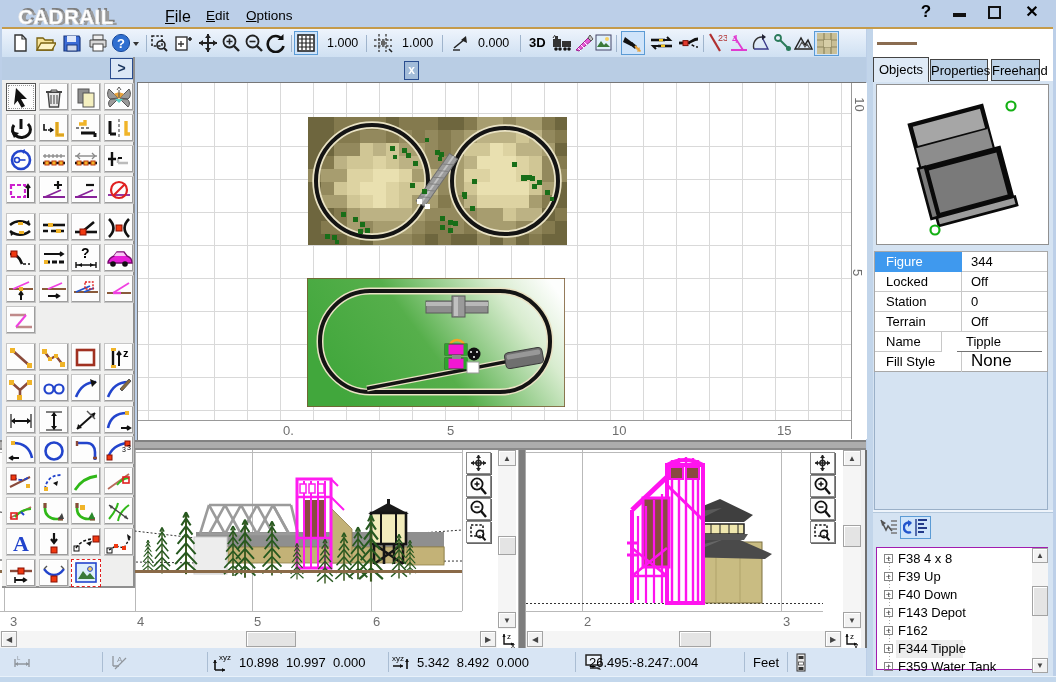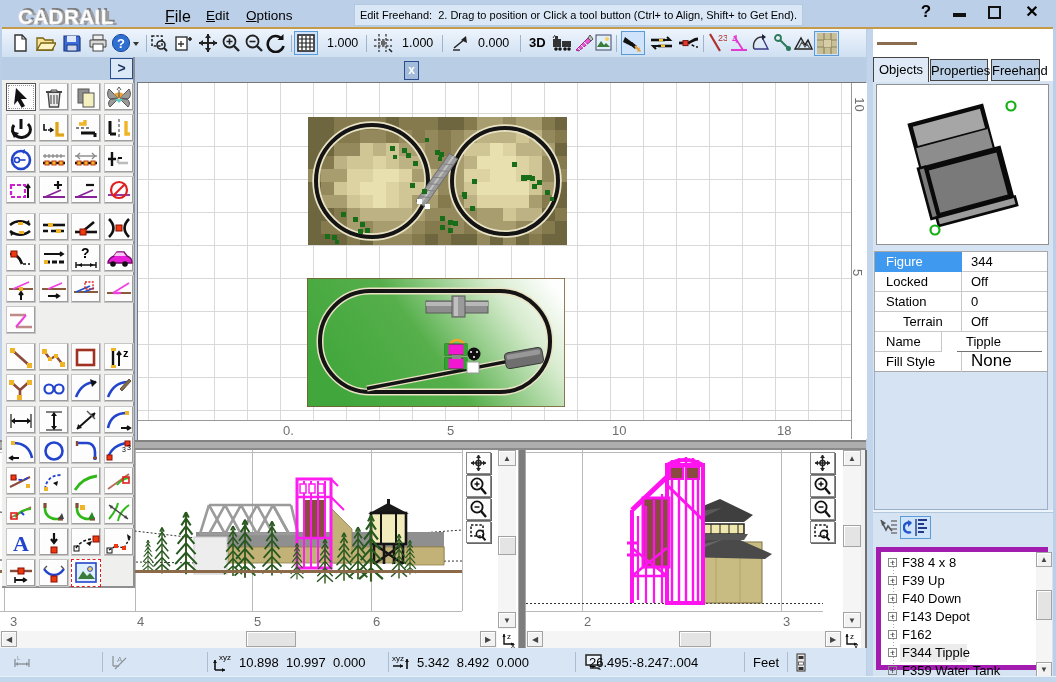--- a/index.html
+++ b/index.html
@@ -22,21 +22,20 @@
   <svg class="abs" style="left:17px;top:3px" width="135" height="24" viewBox="0 0 135 24">
     <g font-family="Liberation Sans, sans-serif" font-weight="bold" font-size="20.5">
       <text x="3" y="19" fill="#7e7e7e" style="letter-spacing:0.5px">CADRAIL</text>
       <text x="5" y="22" fill="#9a9a9a" style="letter-spacing:0.5px">CADRAIL</text>
       <text x="1" y="21" fill="#ffffff" stroke="#e8e8e8" stroke-width="0.6" style="letter-spacing:0.5px">CADRAIL</text>
     </g>
   </svg>
   <div class="abs" style="left:165px;top:8px;font-size:16px"><span style="text-decoration:underline">F</span>ile</div>
   <div class="abs" style="left:206px;top:8px;font-size:13.5px"><span style="text-decoration:underline">E</span>dit</div>
   <div class="abs" style="left:246px;top:8px;font-size:13.5px"><span style="text-decoration:underline">O</span>ptions</div>
-  <div class="abs" style="left:354px;top:4px;width:449px;height:22px;background:#d9e7f7;border:1px solid #b4c8de;text-align:center;font-size:11px;line-height:20px;color:#000">Edit Freehand:&nbsp; 2. Drag to position or Click a tool button (Ctrl+ to Align, Shift+ to Get End).</div>
   <div class="abs" style="left:915px;top:2px;width:22px;height:22px;font-size:17px;font-weight:bold;text-align:center">?</div>
   <div class="abs" style="left:953px;top:13px;width:13px;height:4px;background:#111"></div>
   <div class="abs" style="left:988px;top:6px;width:13px;height:13px;border:2px solid #111"></div>
   <div class="abs" style="left:1021px;top:2px;width:22px;height:22px;font-size:16px;font-weight:bold;text-align:center">✕</div>
 </div>
 <div class="abs" style="left:2px;top:27px;width:1051px;height:2px;background:#c59b4a"></div>
 
 <div class="abs" id="toolbar" style="left:2px;top:29px;width:864px;height:28px;background:linear-gradient(#eef4fc,#cfe0f2);">
   <svg class="abs" style="left:9px;top:5px" width="18" height="18" viewBox="0 0 18 18">
       <path d="M4 1h7l4 4v12H4z" fill="#fff" stroke="#333" stroke-width="1.4"></path>
@@ -499,21 +498,21 @@
     <rect x="138" y="80" width="3.5" height="11" fill="#2ca62c"></rect>
       <rect x="156.5" y="80" width="3.5" height="11" fill="#2ca62c"></rect>
     <rect x="145" y="77" width="9" height="4" fill="#8a8a8a"></rect>
     <rect x="160" y="84" width="12" height="11" fill="#fff" stroke="#999"></rect>
   </svg>
 
   <div class="abs" style="left:0;top:337px;width:713px;height:19px;background:#fff;border-top:1px solid #999;">
     <div class="rlab" style="left:145px;top:2px">0.</div>
     <div class="rlab" style="left:309px;top:2px">5</div>
     <div class="rlab" style="left:474px;top:2px">10</div>
-    <div class="rlab" style="left:639px;top:2px">18</div>
+    <div class="rlab" style="left:639px;top:2px">15</div>
   </div>
 
   <div class="abs" style="left:713px;top:0;width:16px;height:356px;background:#fff;border-left:1px solid #999;">
     <div class="rlab" style="left:0px;top:14px;transform:rotate(90deg)">10</div>
     <div class="rlab" style="left:2px;top:182px;transform:rotate(90deg)">5</div>
   </div>
 </div>
 
 <div class="abs" style="left:0;top:440px;width:866px;height:10px;background:#adadad;border-top:2px solid #828282;border-bottom:2px solid #8a8a8a"></div>
 
@@ -765,21 +764,21 @@
   </div>
 
   <div class="abs" style="left:7px;top:222px;width:174px;height:259px;border:1px solid #9ab0c8;background:#d5e3f2"></div>
   <div class="abs" id="ptable" style="left:7px;top:222px;width:174px;height:121px;background:#fff;border:1px solid #a8a8a8;font-size:13px">
     <div class="abs" style="left:0;top:0;width:87px;height:20px;background:#3f99ee;color:#fff;line-height:19px;padding-left:11px">Figure</div>
     <div class="abs" style="left:87px;top:0;width:85px;height:20px;line-height:19px;padding-left:9px;border-bottom:1px solid #c8c8c8">344</div>
     <div class="abs" style="left:0;top:20px;width:87px;height:20px;line-height:19px;padding-left:11px;border-bottom:1px solid #c8c8c8;border-right:1px solid #c8c8c8">Locked</div>
     <div class="abs" style="left:87px;top:20px;width:85px;height:20px;line-height:19px;padding-left:9px;border-bottom:1px solid #c8c8c8">Off</div>
     <div class="abs" style="left:0;top:40px;width:87px;height:20px;line-height:19px;padding-left:11px;border-bottom:1px solid #c8c8c8;border-right:1px solid #c8c8c8">Station</div>
     <div class="abs" style="left:87px;top:40px;width:85px;height:20px;line-height:19px;padding-left:9px;border-bottom:1px solid #c8c8c8">0</div>
-    <div class="abs" style="left:0;top:60px;width:87px;height:20px;line-height:19px;padding-left:28px;border-bottom:1px solid #c8c8c8;border-right:1px solid #c8c8c8">Terrain</div>
+    <div class="abs" style="left:0;top:60px;width:87px;height:20px;line-height:19px;padding-left:11px;border-bottom:1px solid #c8c8c8;border-right:1px solid #c8c8c8">Terrain</div>
     <div class="abs" style="left:87px;top:60px;width:85px;height:20px;line-height:19px;padding-left:9px;border-bottom:1px solid #c8c8c8">Off</div>
     <div class="abs" style="left:0;top:80px;width:67px;height:20px;line-height:19px;padding-left:11px;border-bottom:1px solid #c8c8c8;border-right:1px solid #c8c8c8">Name</div>
     <div class="abs" style="left:82px;top:80px;width:85px;height:20px;line-height:19px;padding-left:9px;border-bottom:1px solid #737373">Tipple</div>
     <div class="abs" style="left:0;top:100px;width:87px;height:20px;line-height:19px;padding-left:11px;border-right:1px solid #c8c8c8">Fill Style</div>
     <div class="abs" style="left:87px;top:100px;width:85px;height:21px;line-height:18px;padding-left:9px;font-size:17px">None</div>
   </div>
 
   <div class="abs" style="left:6px;top:481px;width:180px;height:3px;background:#eef4fb;border-bottom:1px solid #b4c8dc"></div>
   <svg class="abs" style="left:12px;top:489px" width="19" height="19" viewBox="0 0 19 19">
       <path d="M2 2l5 10 2-4 4 5" stroke="#555" stroke-width="1.6" fill="none"></path>
@@ -787,21 +786,21 @@
       <path d="M12 3h6M12 7h6M12 11h6M12 15h6" stroke="#777" stroke-width="1.6"></path>
     </svg>
   <div class="abs" style="left:33px;top:487px;width:31px;height:23px;background:#cfe4fa;border:1px solid #5b9bd5"></div>
   <svg class="abs" style="left:36px;top:489px" width="26" height="19" viewBox="0 0 26 19">
       <path d="M8 5A5 5 0 1 0 8 14" fill="none" stroke="#2255cc" stroke-width="2.4"></path>
       <path d="M5 2l4 3-4 4z" fill="#2255cc"></path>
       <path d="M15 2h9M15 6h6M15 10h9M15 14h6" stroke="#223a8a" stroke-width="2"></path>
       <path d="M13 1v17" stroke="#223a8a" stroke-width="1.4"></path>
     </svg>
 
-  <div class="abs" id="tlist" style="left:9px;top:518px;width:172px;height:123px;background:#fff;border:5px solid #a21caf;font-size:13px;color:#000">
+  <div class="abs" id="tlist" style="left:9px;top:518px;width:172px;height:123px;background:#fff;border:1px solid #a21caf;font-size:13px;color:#000">
     <svg class="abs" style="left:0;top:0" width="30" height="125">
         <path d="M12.5 6V120" stroke="#a8a8a8" stroke-width="1" stroke-dasharray="1 2"></path>
       </svg>
     <div class="abs" style="left:19px;top:92px;width:67px;height:18px;background:#ececec"></div>
     <div class="trow" style="top:2px"><span class="pbox">+</span>F38 4 x 8</div>
     <div class="trow" style="top:20px"><span class="pbox">+</span>F39 Up</div>
     <div class="trow" style="top:38px"><span class="pbox">+</span>F40 Down</div>
     <div class="trow" style="top:56px"><span class="pbox">+</span>F143 Depot</div>
     <div class="trow" style="top:74px"><span class="pbox">+</span>F162</div>
     <div class="trow" style="top:92px"><span class="pbox">+</span>F344 Tipple</div>

